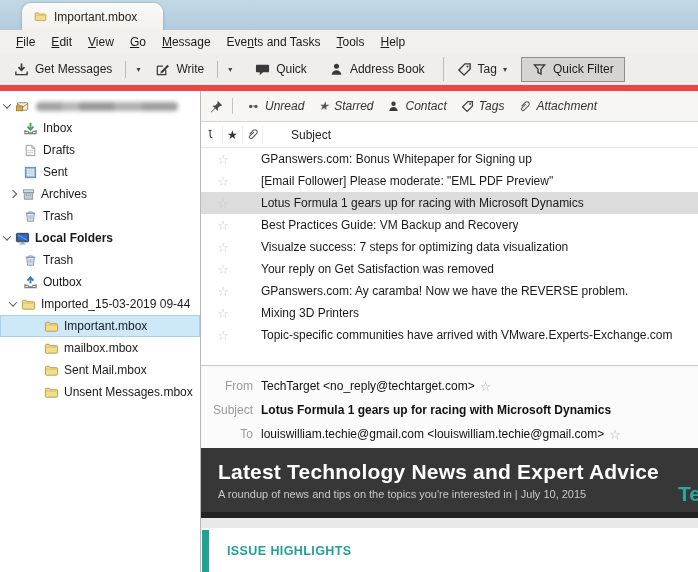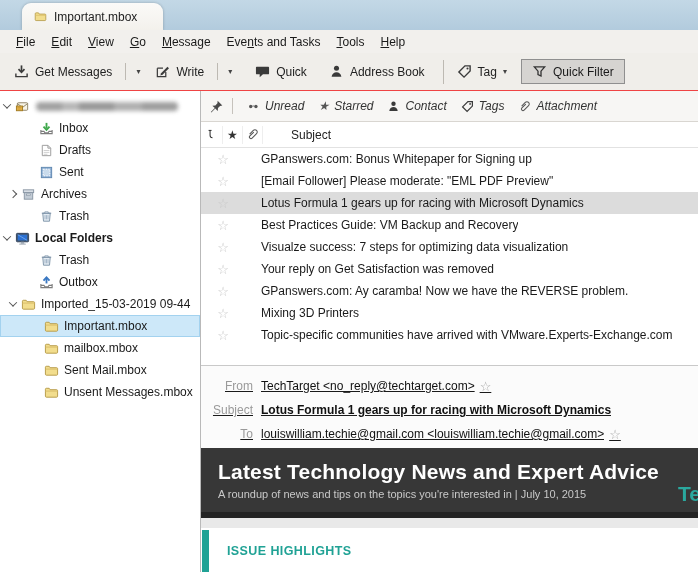--- a/index.html
+++ b/index.html
@@ -11,38 +11,38 @@
   .tabbar { height:30px; background:linear-gradient(#c3d8e6,#b2cbdd); display:flex; align-items:flex-end; padding-left:22px; flex:none; }
   .tab { height:27px; background:linear-gradient(#fbfaf8,#f3f1ec); border-radius:9px 9px 0 0; display:flex; align-items:center; gap:7px; padding:0 26px 0 12px; box-shadow:0 0 3px rgba(0,0,0,.25); }
   .tab-title { font-size:12px; color:#222; }
 
   
   .menubar { height:23px; background:#f2f0ed; display:flex; align-items:center; padding-left:8px; flex:none; }
   .menuitem { padding:2px 8px; cursor:default; }
   .menuitem u { text-decoration:underline; }
 
   
-  .toolbar { height:38px; background:#f0eeea; border-bottom:1px solid #ef4444; display:flex; align-items:center; padding:0 6px; gap:2px; flex:none; }
+  .toolbar { height:38px; background:#f0eeea; border-bottom:6px solid #ef4444; display:flex; align-items:center; padding:0 6px; gap:2px; flex:none; }
   .tbtn { display:flex; align-items:center; gap:6px; padding:5px 8px; border-radius:2px; color:#222; }
   .tbtn .lbl { white-space:nowrap; }
   .tsep { width:1px; height:17px; background:#bdb9b2; margin:0 3px; flex:none; }
   .tsep.tall { height:24px; }
   .drop { font-size:8px; color:#444; padding:5px 5px; }
   .qf-btn { background:#d6d4d1; border:1px solid #8f8f8f; display:flex; align-items:center; gap:6px; padding:4px 10px; margin-left:4px; }
 
   .ic { width:15px; height:15px; flex:none; display:block; }
   .ic.small { width:13px; height:13px; }
 
   
   .main { flex:1; display:flex; min-height:0; }
   .sidebar { width:201px; flex:none; background:#fff; border-right:1px solid #b9b9b9; padding-top:4px; overflow:hidden; }
   .srow { height:22px; display:flex; align-items:center; padding-left:4px; white-space:nowrap; }
   .srow .name { margin-left:5px; }
   .srow.bold .name { font-weight:bold; }
-  .srow.d1 { padding-left:39px;text-align:center; }
+  .srow.d1 { padding-left:23px;text-align:center; }
   .srow.d2 { padding-left:44px; }
   .srow.selected { background:#cde8f9; outline:1px solid #a3d2ef; outline-offset:-1px; }
   .chev { width:6px; height:6px; border-right:1.3px solid #555; border-bottom:1.3px solid #555; display:inline-block; flex:none; margin-right:5px; }
   .chev.down { transform:rotate(45deg) translate(-1px,-1px); }
   .chev.right { transform:rotate(-45deg); }
   .blurblob { width:142px; height:9px; border-radius:4px; margin-left:6px; filter:blur(2px); opacity:.8;
     background:linear-gradient(90deg,#8a8a8a 0 18%,#a5a5a5 18% 30%,#7f7f7f 30% 55%,#9c9c9c 55% 75%,#868686 75% 100%); }
 
   
   .content { flex:1; display:flex; flex-direction:column; min-width:0; }
@@ -57,21 +57,21 @@
   .hcell.first { margin-left:2px; }
   .hstar { color:#333; font-size:12px; }
   .subjcol { margin-left:28px; color:#222; }
 
   .mlist { height:218px; flex:none; background:#fff; border-bottom:1px solid #c9c9c9; overflow:hidden; }
   .mrow { height:22px; display:flex; align-items:center; }
   .mrow.selected { background:#dcdcdc; }
   .rstar { width:20px; margin-left:12px; flex:none; text-align:center; color:#c9c9c9; font-size:13px; }
   .rsubj { margin-left:28px; white-space:nowrap; overflow:hidden; }
 
-  .msgheader { height:82px; flex:none; background:#fbfbfb; padding-top:8px;text-decoration:underline; }
+  .msgheader { height:82px; flex:none; background:#fbfbfb; padding-top:8px; }
   .hrow { display:flex; align-items:center; height:24px; }
   .hlab { width:52px; flex:none; text-align:right; color:#9a9a9a; }
   .hval { margin-left:8px; color:#111; white-space:nowrap; overflow:hidden; }
   .hval.bold { font-weight:bold; }
   .hdrstar { color:#aaa; margin-left:5px; font-size:13px; }
 
   .msgbody { flex:1; background:#fff; position:relative; overflow:hidden; }
   .banner { height:70px; background:#373737; border-bottom:6px solid #232323; position:relative; padding:12px 0 1px 17px; }
   .btitle { color:#fff; font-size:21px; font-weight:bold; letter-spacing:.2px; white-space:nowrap; }
   .bsub { margin-top:4px; color:#c9c9c9; font-size:11px; white-space:nowrap; }

